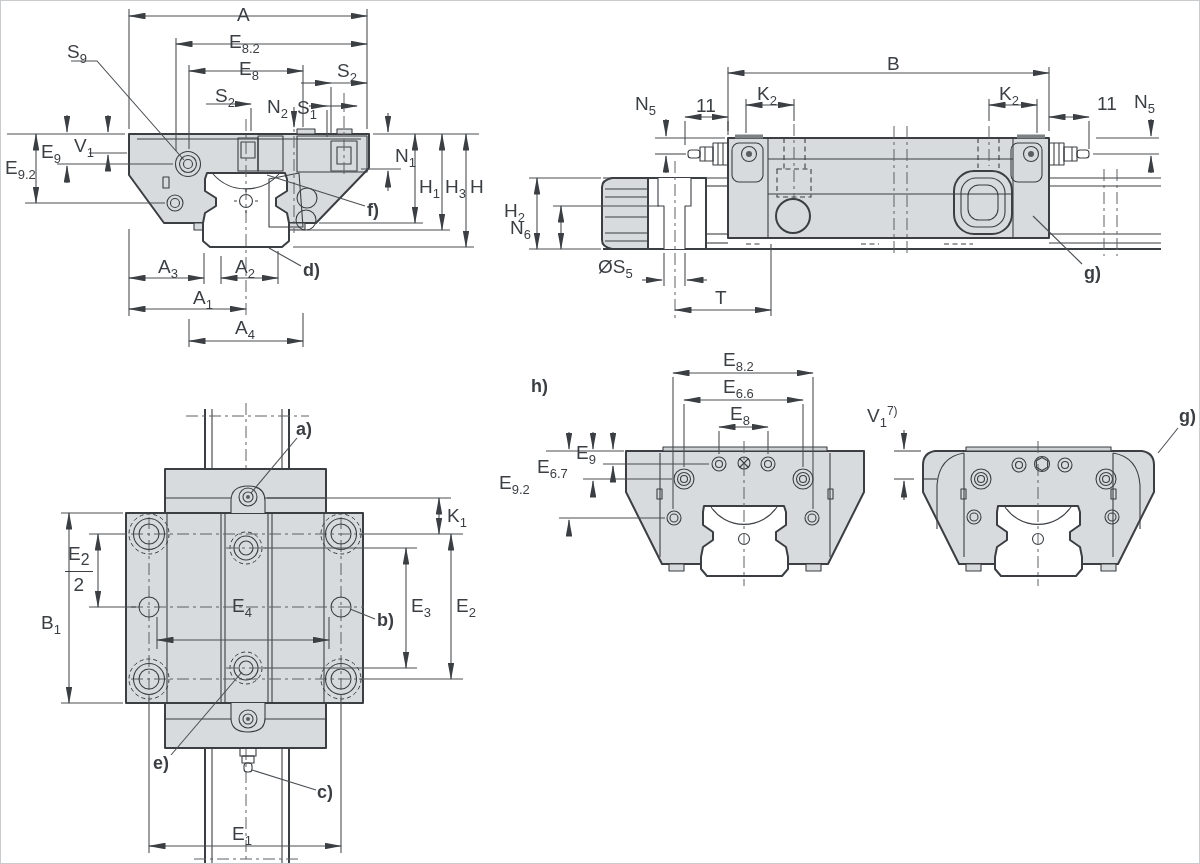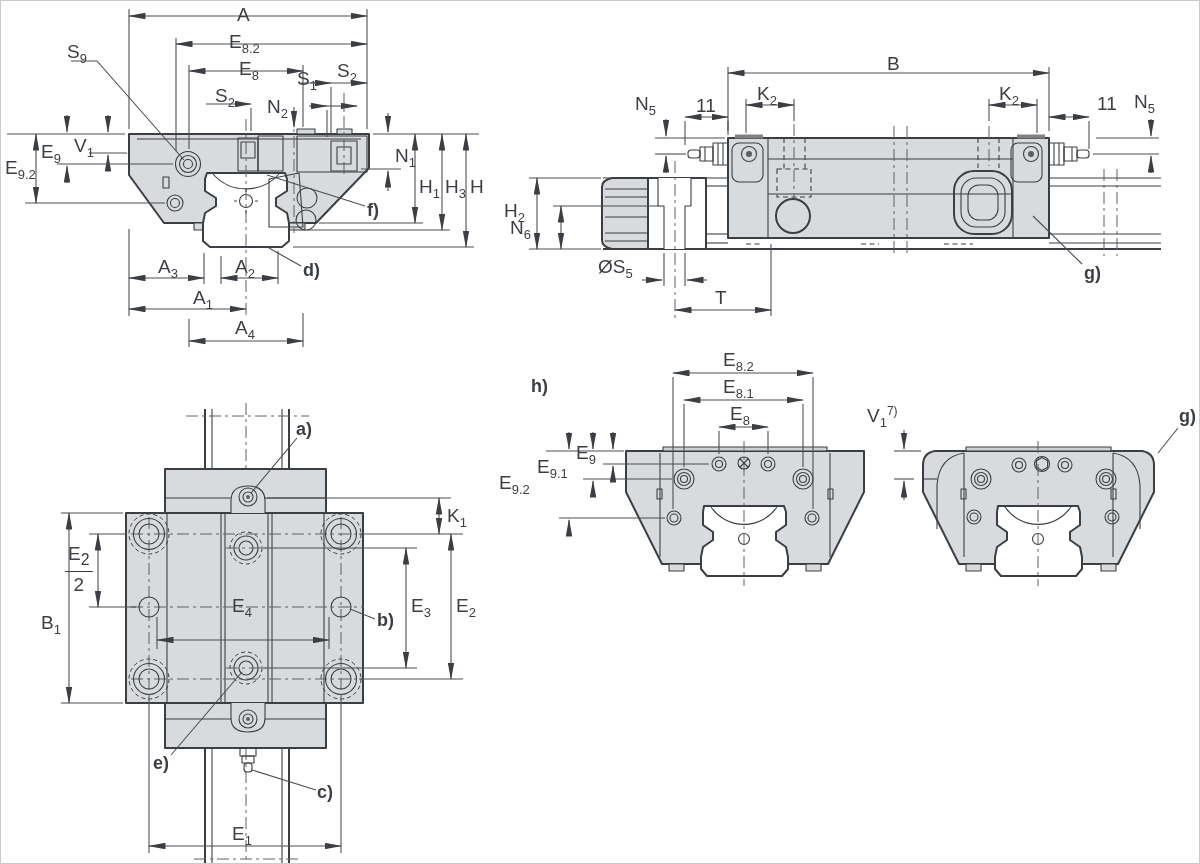--- a/index.html
+++ b/index.html
@@ -497,21 +497,21 @@
       <line x1="170" y1="754" x2="241" y2="671" class="dim"></line>
       <line x1="251" y1="769" x2="315" y2="789" class="dim"></line>
     </g>
   </svg>
 
   <div class="lbl" style="left:236px;top:4px"><span>A</span></div>
   <div class="lbl" style="left:228px;top:31px"><span>E</span><sub>8.2</sub></div>
   <div class="lbl" style="left:238px;top:58px"><span>E</span><sub>8</sub></div>
   <div class="lbl" style="left:214px;top:85px"><span>S</span><sub>2</sub></div>
   <div class="lbl" style="left:266px;top:96px"><span>N</span><sub>2</sub></div>
-  <div class="lbl" style="left:296px;top:68px"><span>S</span><sub>1</sub></div>
+  <div class="lbl" style="left:296px;top:97px"><span>S</span><sub>1</sub></div>
   <div class="lbl" style="left:336px;top:60px"><span>S</span><sub>2</sub></div>
   <div class="lbl" style="left:66px;top:41px"><span>S</span><sub>9</sub></div>
   <div class="lbl" style="left:73px;top:135px"><span>V</span><sub>1</sub></div>
   <div class="lbl" style="left:40px;top:141px"><span>E</span><sub>9</sub></div>
   <div class="lbl" style="left:4px;top:157px"><span>E</span><sub>9.2</sub></div>
   <div class="lbl" style="left:394px;top:145px"><span>N</span><sub>1</sub></div>
   <div class="lbl" style="left:418px;top:176px"><span>H</span><sub>1</sub></div>
   <div class="lbl" style="left:444px;top:176px"><span>H</span><sub>3</sub></div>
   <div class="lbl" style="left:469px;top:176px"><span>H</span></div>
   <div class="lbl" style="left:157px;top:256px"><span>A</span><sub>3</sub></div>
@@ -529,24 +529,24 @@
   <div class="lbl" style="left:1096px;top:93px"><span>11</span></div>
   <div class="lbl" style="left:1133px;top:91px"><span>N</span><sub>5</sub></div>
   <div class="lbl" style="left:503px;top:200px"><span>H</span><sub>2</sub></div>
   <div class="lbl" style="left:509px;top:217px"><span>N</span><sub>6</sub></div>
   <div class="lbl" style="left:597px;top:256px"><span>ØS</span><sub>5</sub></div>
   <div class="lbl" style="left:714px;top:287px"><span>T</span></div>
   <div class="lbl bold" style="left:1083px;top:263px"><span>g)</span></div>
 
   <div class="lbl bold" style="left:530px;top:376px"><span>h)</span></div>
   <div class="lbl" style="left:722px;top:349px"><span>E</span><sub>8.2</sub></div>
-  <div class="lbl" style="left:722px;top:376px"><span>E</span><sub>8.1</sub></div>
+  <div class="lbl" style="left:722px;top:376px"><span>E</span><sub>6.6</sub></div>
   <div class="lbl" style="left:729px;top:403px"><span>E</span><sub>8</sub></div>
   <div class="lbl" style="left:575px;top:442px"><span>E</span><sub>9</sub></div>
-  <div class="lbl" style="left:536px;top:456px"><span>E</span><sub>9.1</sub></div>
+  <div class="lbl" style="left:536px;top:456px"><span>E</span><sub>6.7</sub></div>
   <div class="lbl" style="left:498px;top:472px"><span>E</span><sub>9.2</sub></div>
   <div class="lbl" style="left:866px;top:404px"><span>V</span><sub>1</sub><sup>7)</sup></div>
   <div class="lbl bold" style="left:1178px;top:406px"><span>g)</span></div>
 
   <div class="lbl bold" style="left:295px;top:419px"><span>a)</span></div>
   <div class="lbl" style="left:446px;top:505px"><span>K</span><sub>1</sub></div>
   <div class="frac" style="left:64px;top:543px">
     <div class="frac-num"><span>E</span><sub>2</sub></div>
     <div class="frac-den">2</div>
   </div>

